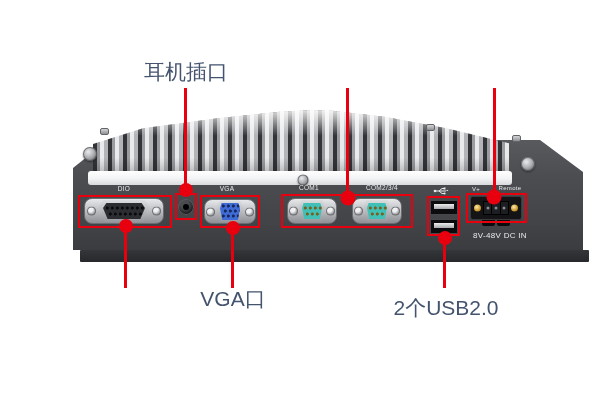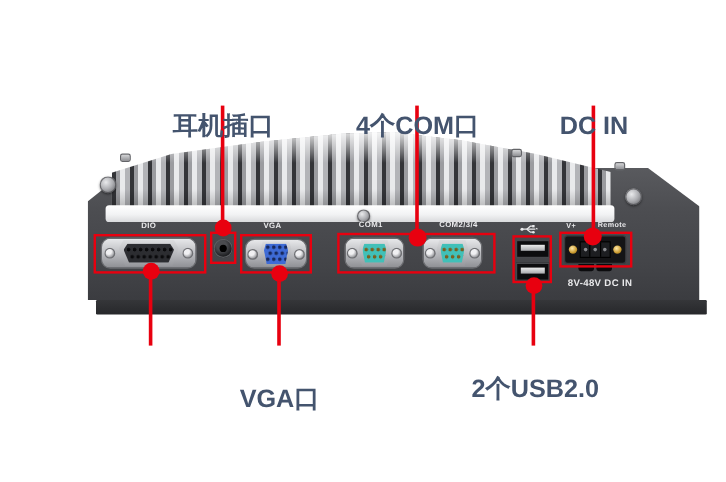--- a/index.html
+++ b/index.html
@@ -2,21 +2,21 @@
 <html><head>
 <meta charset="utf-8">
 <style>
   html,body{margin:0;padding:0;background:#fff;}
   .stage{position:relative;width:605px;height:402px;background:#ffffff;overflow:hidden;
          font-family:"Liberation Sans","DejaVu Sans",sans-serif;}
   .abs{position:absolute;}
 
   
   .ann-label{position:absolute;transform:translateX(-50%);white-space:nowrap;
-             color:#44546e;font-size:21px;font-weight:700;line-height:1.1;margin-top:34px;}
+             color:#44546e;font-size:21px;font-weight:400;line-height:1.1;}
   .caption{position:absolute;transform:translateX(-50%);white-space:nowrap;
            color:#44546e;font-size:22px;font-weight:700;letter-spacing:1px;}
 
   
   .vline{position:absolute;width:3px;background:#e8000f;}
   .dot{position:absolute;width:14px;height:14px;border-radius:50%;background:#e8000f;
        transform:translate(-50%,-50%);}
   .rbox{position:absolute;border:2px solid #e8000f;box-sizing:border-box;}
 
   
@@ -32,21 +32,21 @@
         background:linear-gradient(180deg,rgba(255,255,255,.85),rgba(255,255,255,0) 38%,rgba(0,0,0,0) 70%,rgba(0,0,0,.28) 100%);}
   .band{position:absolute;left:88px;top:171px;width:424px;height:14px;border-radius:3px;
         background:linear-gradient(180deg,#ffffff 0%,#f2f3f4 55%,#d9dadc 100%);}
   .screw{position:absolute;border-radius:50%;transform:translate(-50%,-50%);
         background:radial-gradient(circle at 38% 35%,#e9eaec,#aeafb3 45%,#707175 80%,#505155);
         box-shadow:0 1px 2px rgba(0,0,0,.45), inset 0 0 0 1px rgba(60,60,64,.6);}
   .bump{position:absolute;width:9px;height:7px;border-radius:2px;
         background:linear-gradient(180deg,#d4d5d7,#8f9094);border:1px solid #636468;box-sizing:border-box;}
 
   .panel-text{position:absolute;transform:translateX(-50%);color:#e9e9eb;white-space:nowrap;
-        font-size:6.5px;line-height:1;font-weight:700;letter-spacing:.3px;}
+        font-size:6.5px;line-height:1;font-weight:400;letter-spacing:.3px;}
   .panel-text.big{font-size:8px;}
 
   
   .dsub{position:absolute;}
   .flange{position:absolute;inset:0;border-radius:8px;border:1px solid #6b6c70;box-sizing:border-box;
         background:linear-gradient(180deg,#e7e8ea 0%,#bcbdc1 50%,#8e8f94 100%);}
   .screwhole{position:absolute;top:50%;transform:translateY(-50%);width:9px;height:9px;border-radius:50%;
         background:radial-gradient(circle at 40% 35%,#f0f0f2 0 28%,#97989c 62%,#55565a 100%);
         box-shadow:inset 0 0 0 1px #6e6f73;}
   .dshell{position:absolute;left:15px;right:15px;top:2px;bottom:2px;
@@ -213,20 +213,18 @@
   <div class="vline" style="left:124px;top:227px;height:61px;"></div>
   <div class="dot" style="left:126px;top:226px;"></div>
 
   <div class="vline" style="left:231px;top:229px;height:59px;"></div>
   <div class="dot" style="left:233px;top:228px;"></div>
 
   <div class="vline" style="left:443px;top:238px;height:50px;"></div>
   <div class="dot" style="left:445px;top:238px;"></div>
 
   <div class="ann-label" style="left:186px;top:60px;">耳机插口</div>
-  <div class="ann-label" style="left:348px;top:60px;">4个COM口</div>
-  <div class="ann-label" style="left:495px;top:60px;">DC IN</div>
 
   <div class="ann-label" style="left:233px;top:287px;">VGA口</div>
-  <div class="ann-label" style="left:446px;top:279px;">2个USB2.0</div>
+  <div class="ann-label" style="left:446px;top:296px;">2个USB2.0</div>
 
 
 </div>
 
 </body></html>

